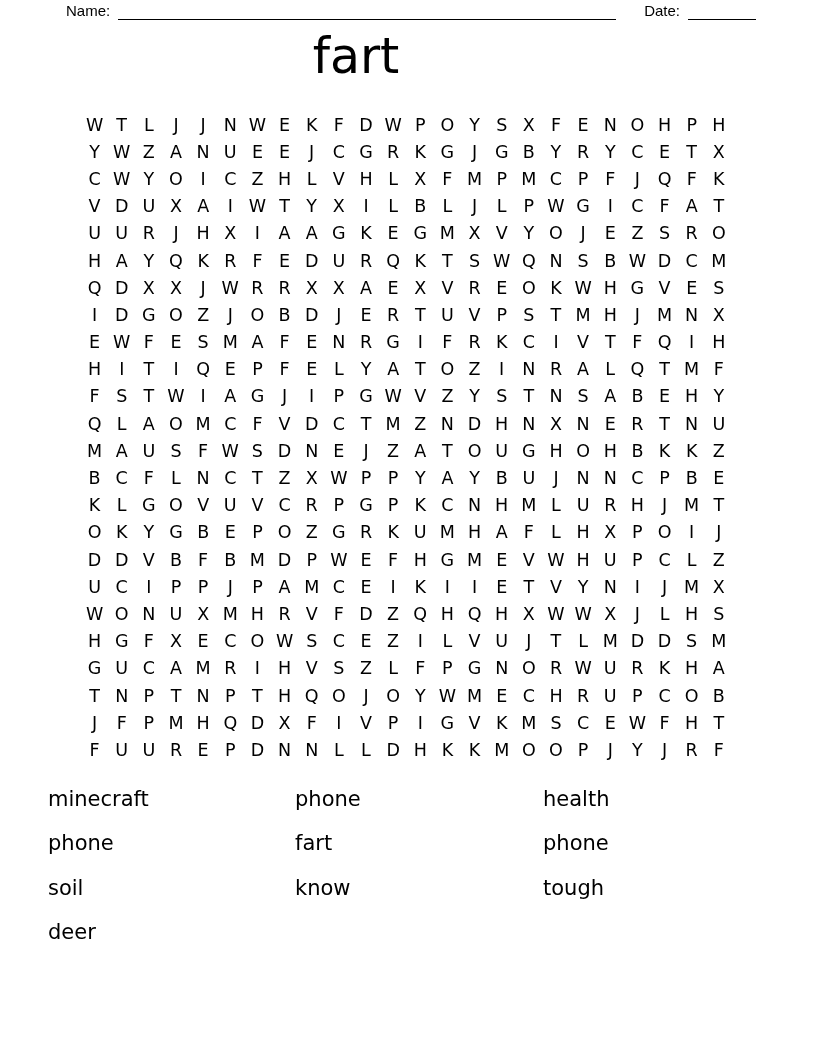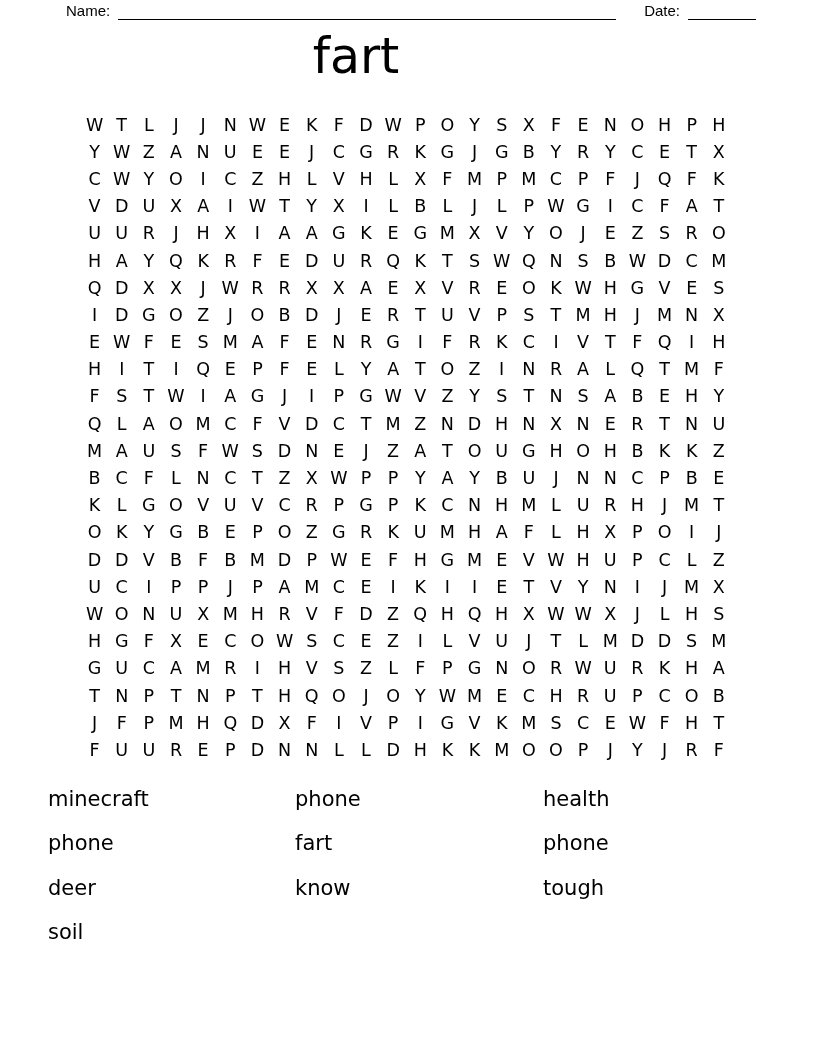--- a/index.html
+++ b/index.html
@@ -674,22 +674,22 @@
     <span class="cell">Y</span>
     <span class="cell">J</span>
     <span class="cell">R</span>
     <span class="cell">F</span>
   </div>
 
 <div id="words" class="words">
     <div class="word-col">
       <div class="word">minecraft</div>
       <div class="word">phone</div>
+      <div class="word">soil</div>
       <div class="word">deer</div>
-      <div class="word">soil</div>
     </div>
     <div class="word-col">
       <div class="word">phone</div>
       <div class="word">fart</div>
       <div class="word">know</div>
     </div>
     <div class="word-col">
       <div class="word">health</div>
       <div class="word">phone</div>
       <div class="word">tough</div>

